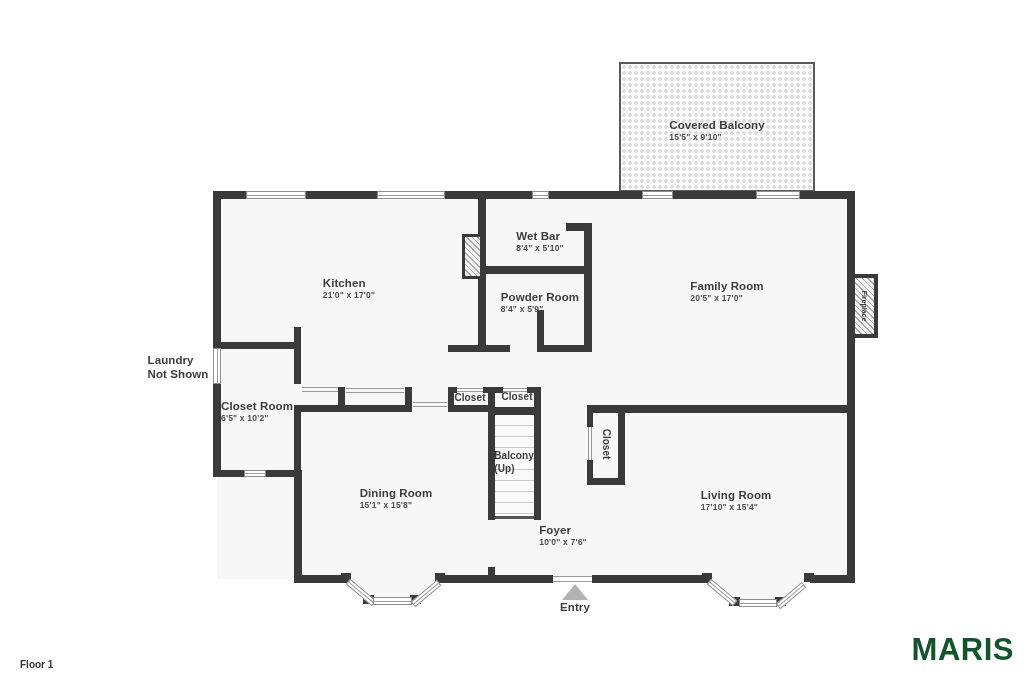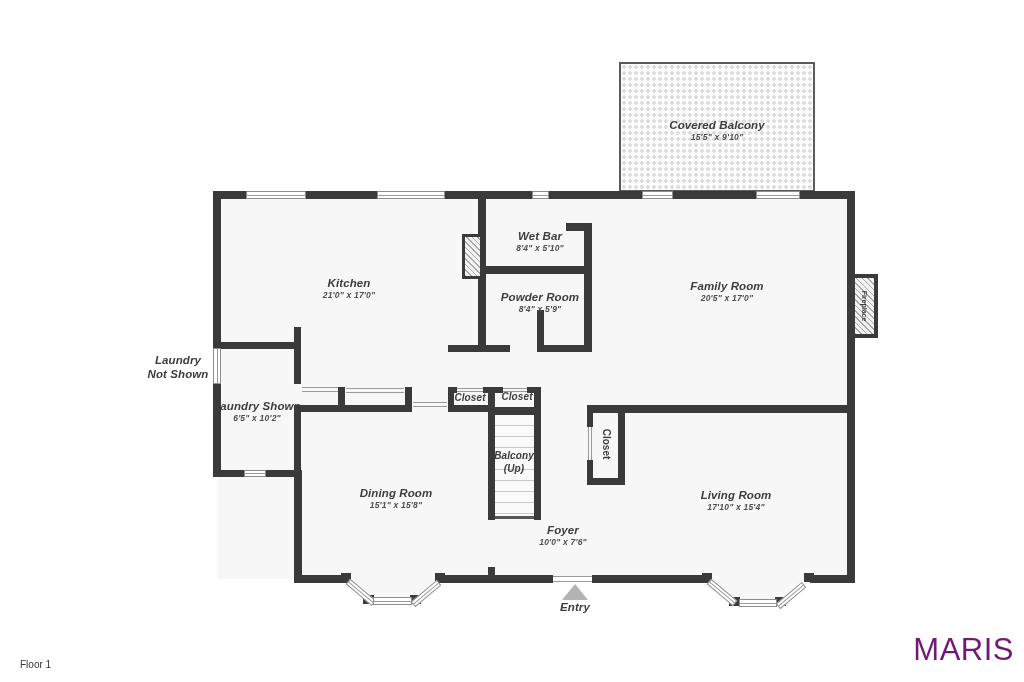--- a/index.html
+++ b/index.html
@@ -26,39 +26,39 @@
          background:repeating-linear-gradient(45deg,#a9a9a9 0 1px,#f2f2f2 1px 4px);}
   
   #balcony{position:absolute;left:619px;top:62px;width:196px;height:130px;box-sizing:border-box;
            border:2px solid #5a5a5a;background-color:#fcfcfc;
            background-image:radial-gradient(circle,#dedede 1.6px,transparent 1.8px);
            background-size:6px 6px;}
   
   #steps{position:absolute;left:495px;top:415px;width:39px;height:101px;background:
          repeating-linear-gradient(to bottom,#fafafa 0 10px,#c9c9c9 10px 11px);}
   
-  .lbl{position:absolute;transform:translate(-50%,-50%);text-align:center;white-space:nowrap;
-       color:#3d3d3d;line-height:1.25;font-style:italic;}
+  .lbl{position:absolute;transform:translate(-50%,-50%);text-align:left;white-space:nowrap;
+       color:#3d3d3d;line-height:1.25;}
   .lbl b{display:block;font-size:11.5px;font-weight:bold;letter-spacing:.1px;}
   .lbl span{display:block;font-size:8.5px;font-weight:600;color:#4d4d4d;letter-spacing:.2px;}
   .lbl.small b{font-size:10px;}
   .lbl-v{position:absolute;transform:translate(-50%,-50%);writing-mode:vertical-rl;
          color:#3d3d3d;font-weight:bold;white-space:nowrap;}
   #closet3-label{font-size:10px;left:606px;top:444px;}
   #fireplace-label{font-size:7px;left:864px;top:306px;color:#3f3f3f;font-weight:600;}
   
   #entry-arrow{position:absolute;left:562px;top:584px;width:0;height:0;
       border-left:13px solid transparent;border-right:13px solid transparent;
       border-bottom:16px solid #b3b3b3;}
   
   #address{position:absolute;left:20px;top:641px;font-size:10.5px;font-weight:bold;color:#333;}
-  #floor-label{position:absolute;left:20px;top:659px;font-size:10px;font-weight:normal;color:#333;}
+  #floor-label{position:absolute;left:20px;top:659px;font-size:10px;font-weight:bold;color:#333;}
   #disclaimer{position:absolute;left:512px;top:662px;transform:translateX(-50%);
       font-size:7.5px;font-weight:bold;color:#444;white-space:nowrap;}
-  #brand{position:absolute;right:10px;top:632px;font-size:31px;color:#701a75;letter-spacing:.5px;}
+  #brand{position:absolute;right:10px;top:632px;font-size:31px;color:#14532d;letter-spacing:.5px;font-weight:bold;}
 </style>
 </head>
 <body>
 
 <div id="plan">
 
   <div class="floor" style="left:217px;top:195px;width:634px;height:384px"></div>
   <div class="floor" style="left:217px;top:346px;width:81px;height:128px"></div>
   <div class="floor" style="left:346px;top:578px;width:96px;height:26px;clip-path:polygon(0 0,28% 88%,72% 88%,100% 0)"></div>
   <div class="floor" style="left:707px;top:578px;width:105px;height:28px;clip-path:polygon(0 0,28% 90%,74% 90%,100% 0)"></div>
@@ -171,21 +171,21 @@
   </div>
   <div class="lbl" style="left:727px;top:291px">
     <b>Family Room</b>
     <span>20'5" x 17'0"</span>
   </div>
   <div class="lbl" style="left:178px;top:367px">
     <b>Laundry</b>
     <b>Not Shown</b>
   </div>
   <div class="lbl" style="left:257px;top:411px">
-    <b>Laundry Shown</b>
+    <b>Closet Room</b>
     <span>6'5" x 10'2"</span>
   </div>
   <div class="lbl small" style="left:470px;top:398px">
     <b>Closet</b>
   </div>
   <div class="lbl small" style="left:517px;top:397px">
     <b>Closet</b>
   </div>
   <div class="lbl small" style="left:514px;top:462px">
     <b>Balcony</b>

